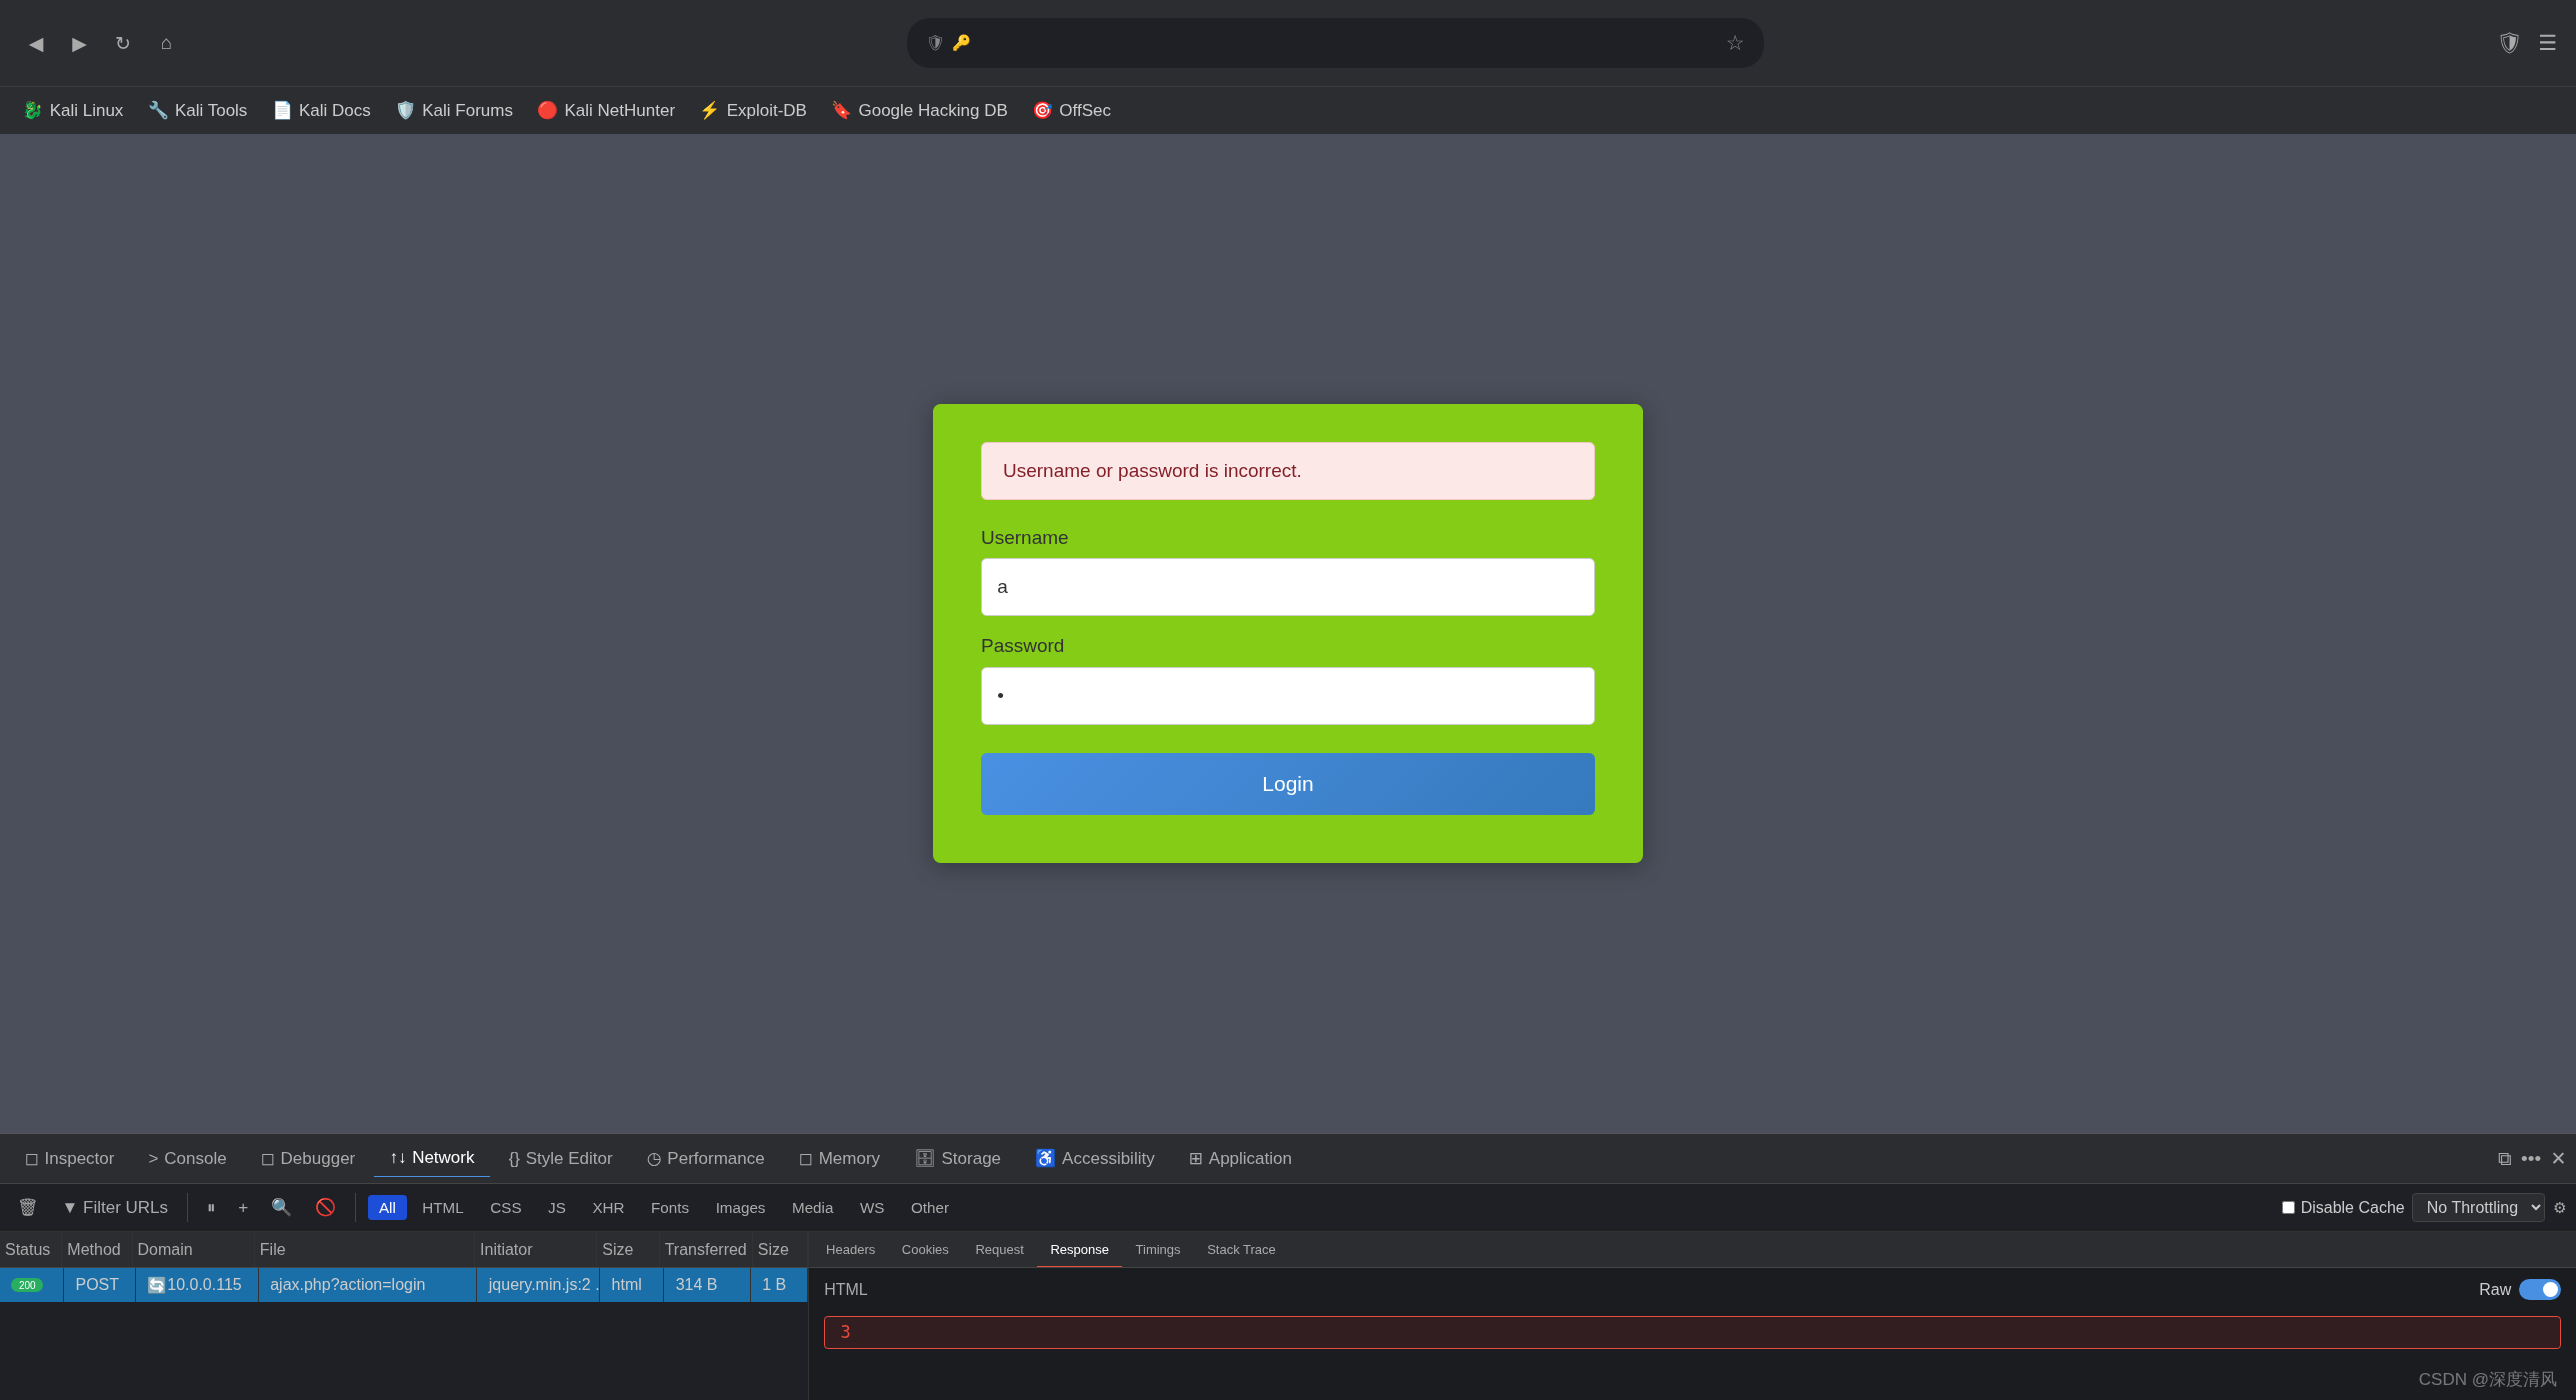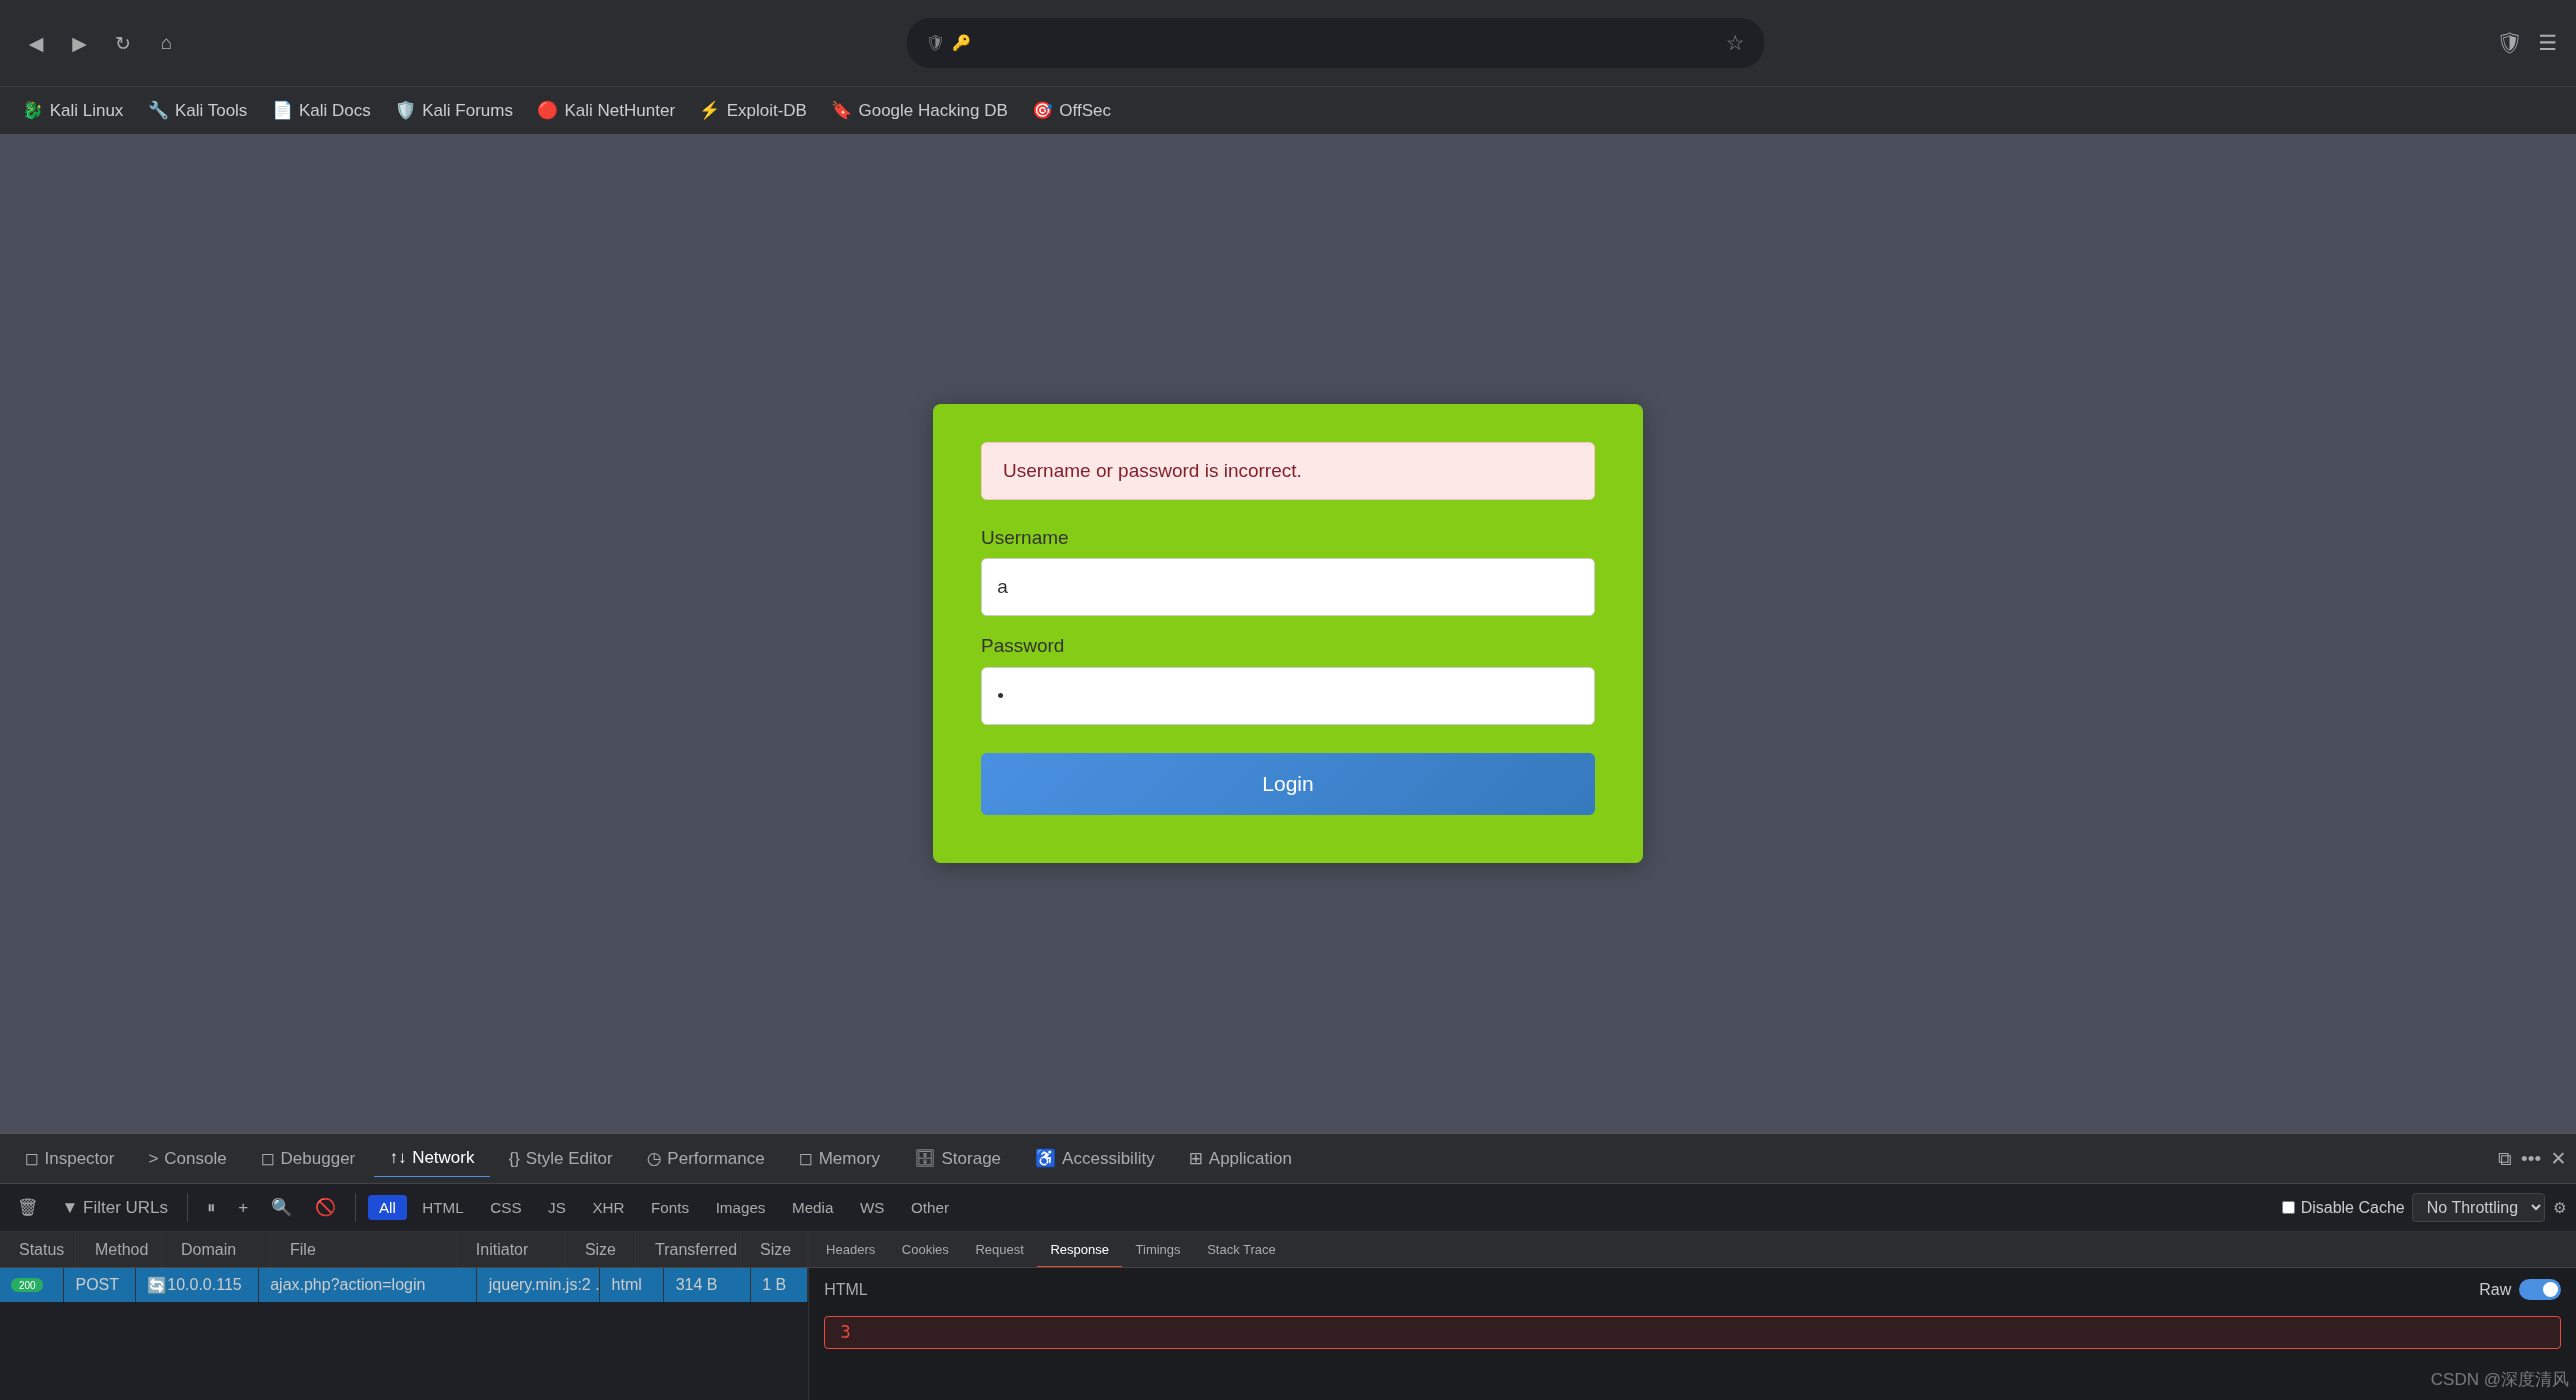--- a/index.html
+++ b/index.html
@@ -183,21 +183,21 @@
     }
     .network-headers {
       display: flex;
       background: #2b2d30;
       border-bottom: 1px solid #444;
       height: 36px;
     }
     .network-header-cell {
       color: #aaa;
       font-size: 16px;
-      padding: 0 19px;
+      padding: 0 5px;
       display: flex;
       align-items: center;
       border-right: 1px solid #333;
       cursor: pointer;
       white-space: nowrap;
     }
     .col-status { width: 76px; }
     .col-method { width: 86px; }
     .col-domain { width: 152px; }
     .col-file { width: 276px; }
@@ -295,21 +295,21 @@
       display: inline-block;
       padding: 5.7px 15.2px;
       border-radius: 3.8px;
       margin-top: 7.6px;
     }
 
     
     .watermark {
       position: absolute;
       bottom: 9.5px;
-      right: 7px;
+      right: 19px;
       color: rgba(255,255,255,0.4);
       font-size: 17px;
     }
   </style>
 </head>
 <body>
 
 <div class="browser-chrome">
   <div class="nav-buttons">
     <button class="nav-btn">◀</button>

